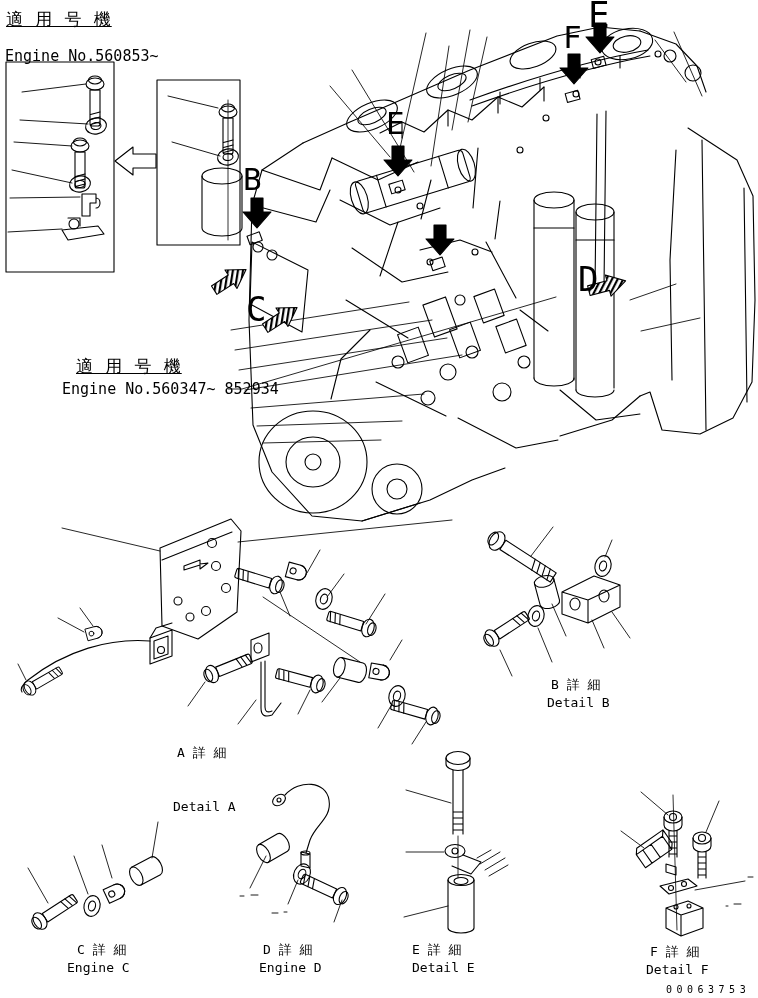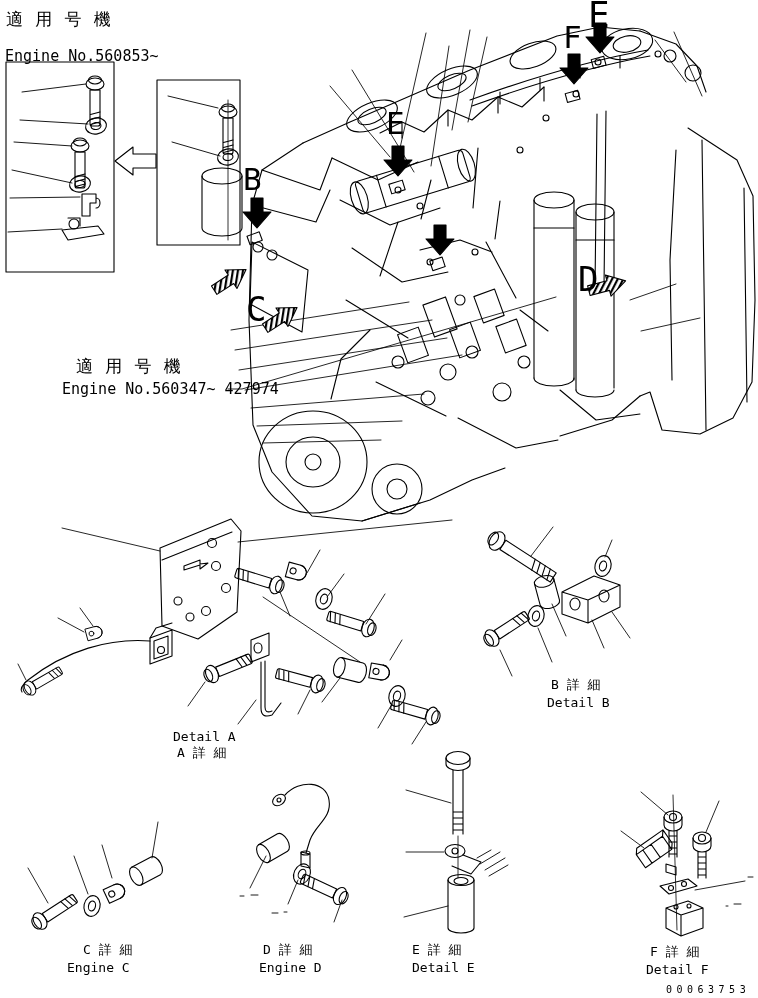--- a/index.html
+++ b/index.html
@@ -2,21 +2,21 @@
 <html><head>
 <meta charset="utf-8">
 <style>
   html,body { margin:0; padding:0; }
   body {
     width:758px; height:998px; position:relative; overflow:hidden;
     background:#ffffff; color:#000;
     font-family:"DejaVu Sans Mono","Liberation Mono",monospace;
   }
   .lbl { position:absolute; white-space:pre; line-height:1.15; }
-  .jp  { font-size:17px; letter-spacing:1px; }
+  .jp  { font-size:17px; letter-spacing:1px;text-decoration:underline; }
   .en  { font-size:15px; }
   .letter { font-size:31px; font-weight:400; }
   .dlbl { font-size:13px; }
   .num { font-size:10px; letter-spacing:4.5px; }
   svg { position:absolute; left:0; top:0; }
 </style>
 </head>
 <body>
 
 <svg width="758" height="998" viewBox="0 0 758 998">
@@ -309,36 +309,36 @@
       <path stroke-width="0.85" d="M641,792 L668,815 M719,801 L706,832 M621,831 L644,848 M695,890 L745,881"></path>
       <path stroke-width="0.9" d="M748,877 h5 M726,906 h2 M734,904 h7"></path>
     </g>
   </g>
 </svg>
 
 <div class="lbl jp" style="left:6px;top:10px">適 用 号 機</div>
 <div class="lbl en" style="left:5px;top:48px">Engine No.560853~</div>
 
 <div class="lbl jp" style="left:76px;top:357px">適 用 号 機</div>
-<div class="lbl en" style="left:62px;top:381px">Engine No.560347~ 427974</div>
+<div class="lbl en" style="left:62px;top:381px">Engine No.560347~ 852934</div>
 
 <div class="lbl letter" style="left:588px;top:-6px;font-size:36px">E</div>
 <div class="lbl letter" style="left:563px;top:20px">F</div>
 <div class="lbl letter" style="left:386px;top:106px">E</div>
 <div class="lbl letter" style="left:243px;top:162px">B</div>
 <div class="lbl letter" style="left:246px;top:290px;font-size:34px">C</div>
 <div class="lbl letter" style="left:578px;top:260px;font-size:34px">D</div>
 
 <div class="lbl dlbl" style="left:177px;top:746px">A 詳 細</div>
-<div class="lbl dlbl" style="left:173px;top:730px">Detail A</div>
+<div class="lbl dlbl" style="left:173px;top:800px">Detail A</div>
 
 <div class="lbl dlbl" style="left:551px;top:678px">B 詳 細</div>
 <div class="lbl dlbl" style="left:547px;top:696px">Detail B</div>
 
-<div class="lbl dlbl" style="left:83px;top:943px">C 詳 細</div>
+<div class="lbl dlbl" style="left:77px;top:943px">C 詳 細</div>
 <div class="lbl dlbl" style="left:67px;top:961px">Engine C</div>
 
 <div class="lbl dlbl" style="left:263px;top:943px">D 詳 細</div>
 <div class="lbl dlbl" style="left:259px;top:961px">Engine D</div>
 
 <div class="lbl dlbl" style="left:412px;top:943px">E 詳 細</div>
 <div class="lbl dlbl" style="left:412px;top:961px">Detail E</div>
 
 <div class="lbl dlbl" style="left:650px;top:945px">F 詳 細</div>
 <div class="lbl dlbl" style="left:646px;top:963px">Detail F</div>

